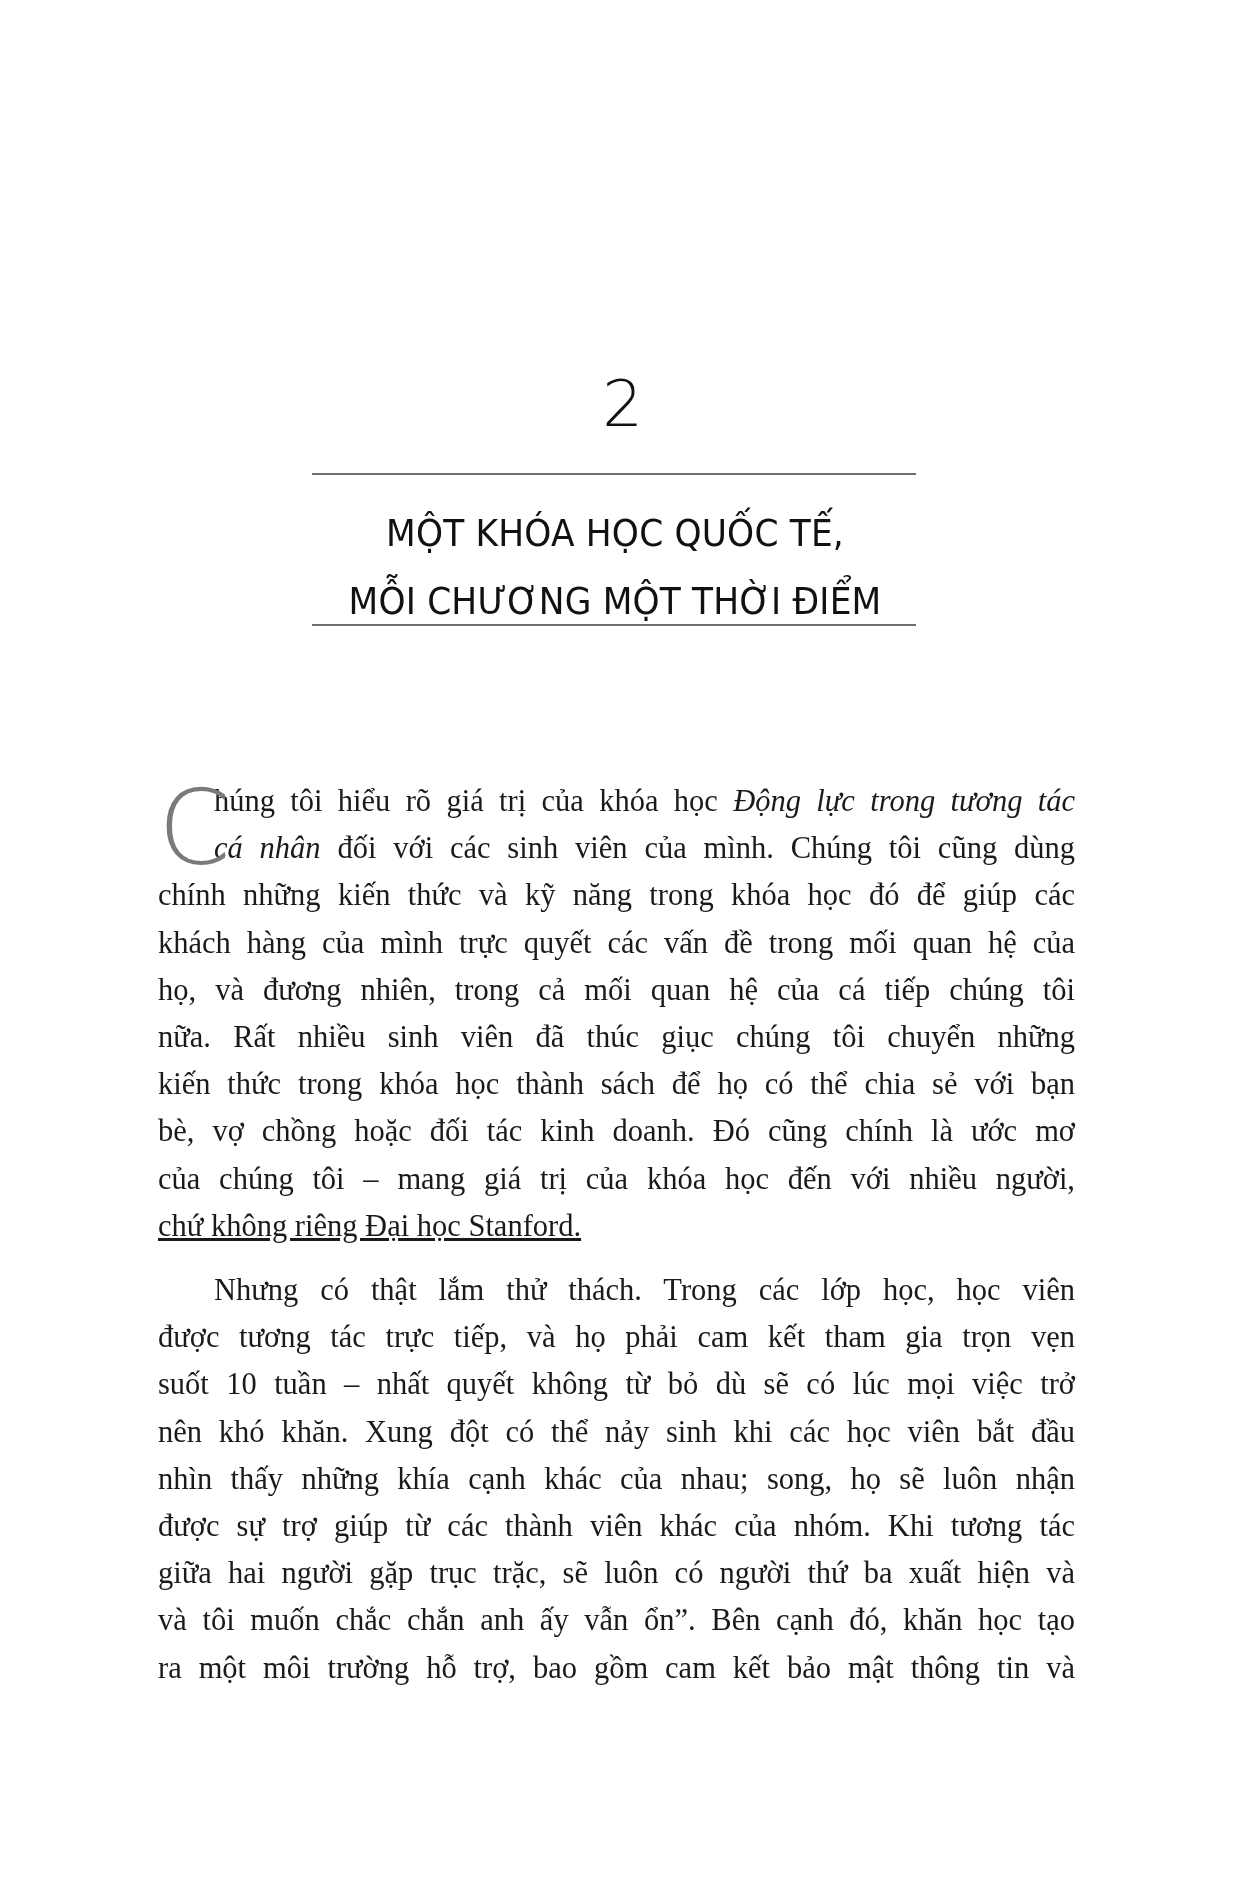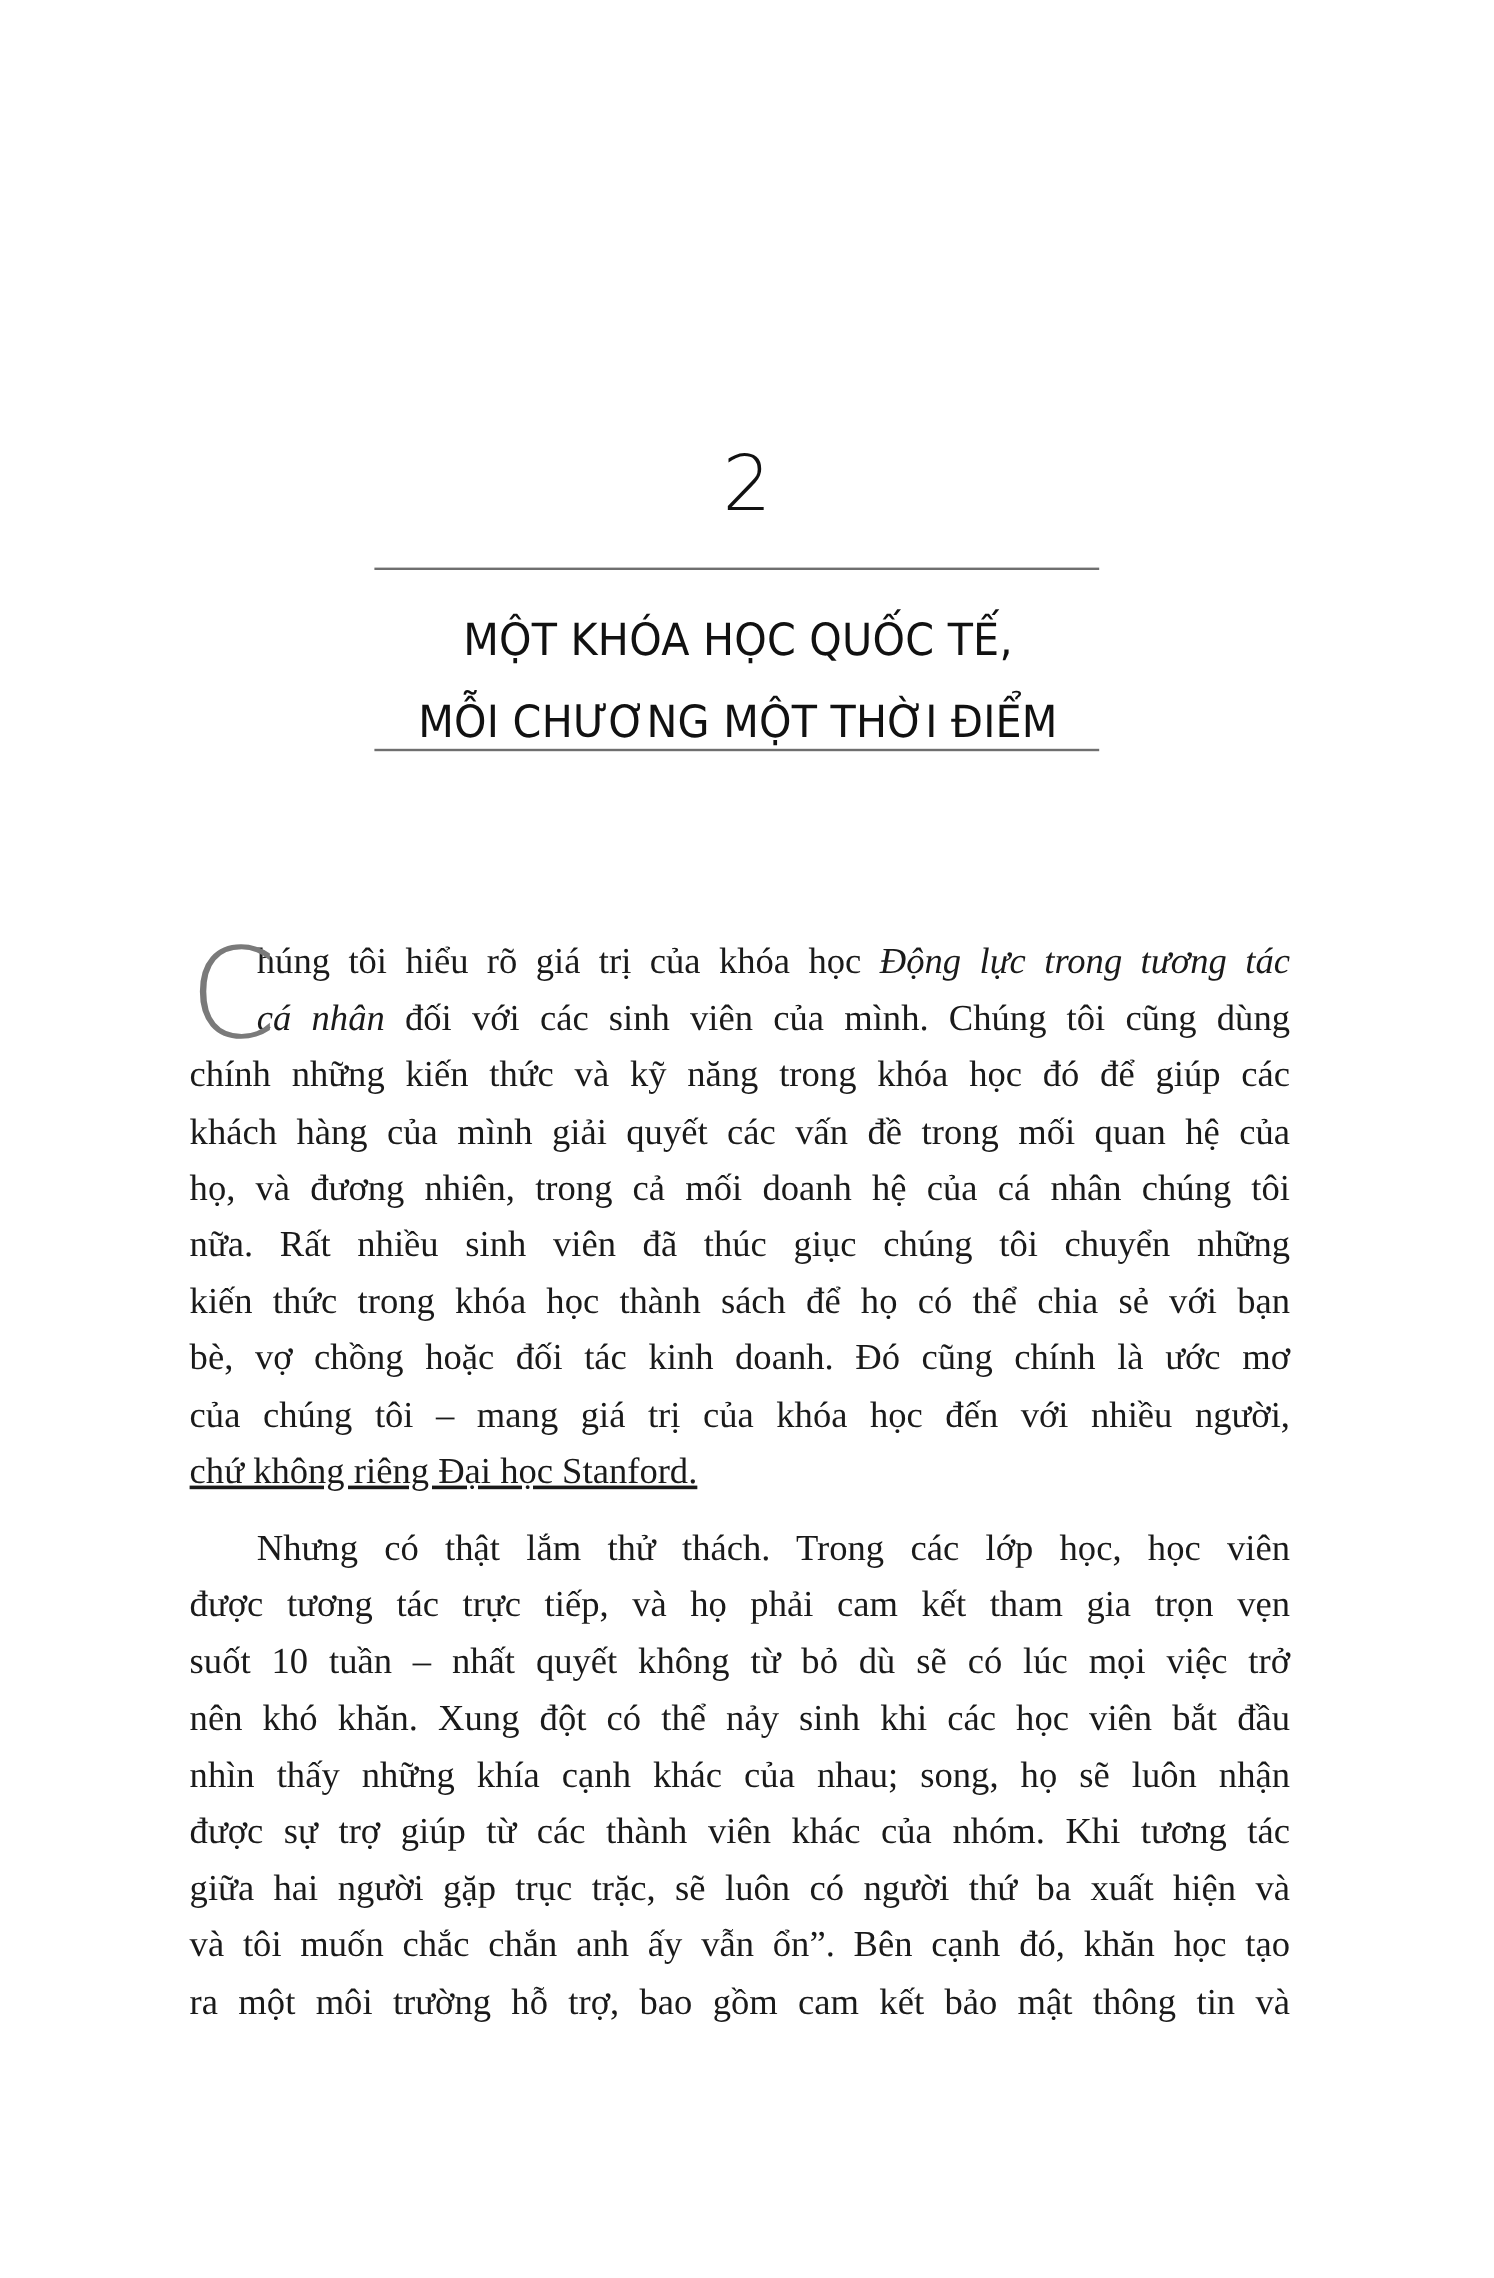--- a/index.html
+++ b/index.html
@@ -45,22 +45,22 @@
   <span>MỖI CHƯƠNG MỘT THỜI ĐIỂM</span>
 </h1>
 <div class="rule bottom"></div>
 
 <div class="body-text">
   <div class="paragraph para1" style="position:relative;">
     <span class="dropcap">C</span>
     <span class="line dropcap-line"><span>húng tôi hiểu rõ giá trị của khóa học </span><em>Động lực trong tương tác</em></span>
     <span class="line dropcap-line"><em>cá nhân</em><span> đối với các sinh viên của mình. Chúng tôi cũng dùng</span></span>
     <span class="line">chính những kiến thức và kỹ năng trong khóa học đó để giúp các</span>
-    <span class="line">khách hàng của mình giải quyết các vấn đề trong mối quan hệ của</span>
-    <span class="line">họ, và đương nhiên, trong cả mối doanh hệ của cá nhân chúng tôi</span>
+    <span class="line">khách hàng của mình trực quyết các vấn đề trong mối quan hệ của</span>
+    <span class="line">họ, và đương nhiên, trong cả mối quan hệ của cá tiếp chúng tôi</span>
     <span class="line">nữa. Rất nhiều sinh viên đã thúc giục chúng tôi chuyển những</span>
     <span class="line">kiến thức trong khóa học thành sách để họ có thể chia sẻ với bạn</span>
     <span class="line">bè, vợ chồng hoặc đối tác kinh doanh. Đó cũng chính là ước mơ</span>
     <span class="line">của chúng tôi – mang giá trị của khóa học đến với nhiều người,</span>
     <span class="line last">chứ không riêng Đại học Stanford.</span>
   </div>
   <div class="paragraph para2">
     <span class="line indent">Nhưng có thật lắm thử thách. Trong các lớp học, học viên</span>
     <span class="line">được tương tác trực tiếp, và họ phải cam kết tham gia trọn vẹn</span>
     <span class="line">suốt 10 tuần – nhất quyết không từ bỏ dù sẽ có lúc mọi việc trở</span>

